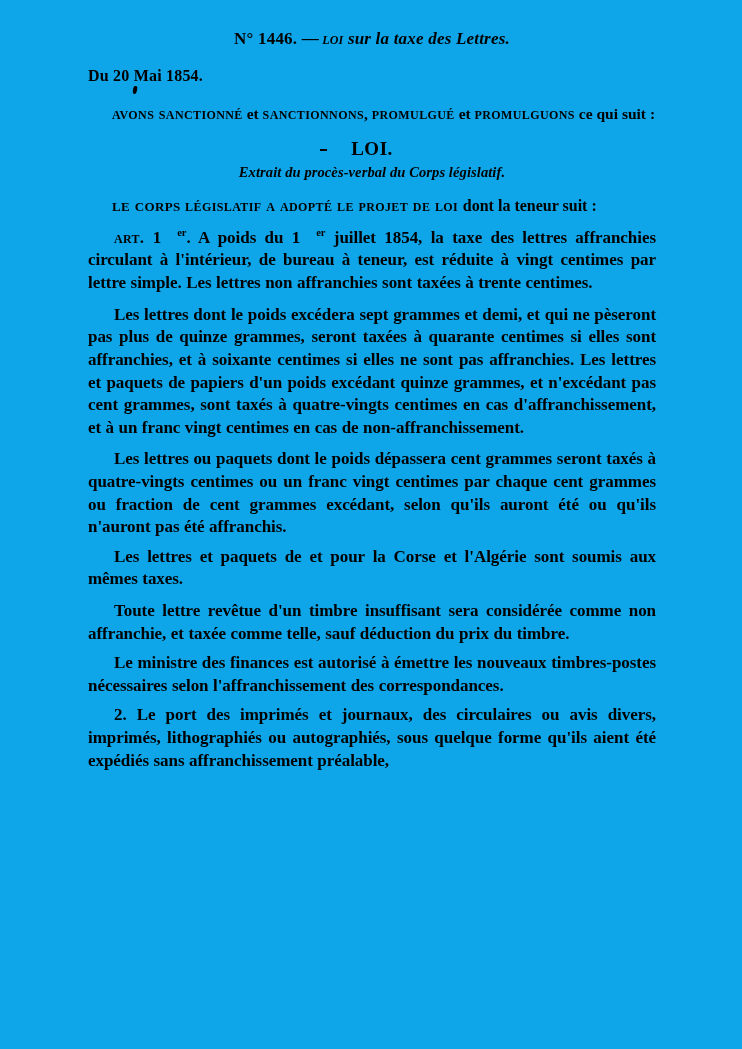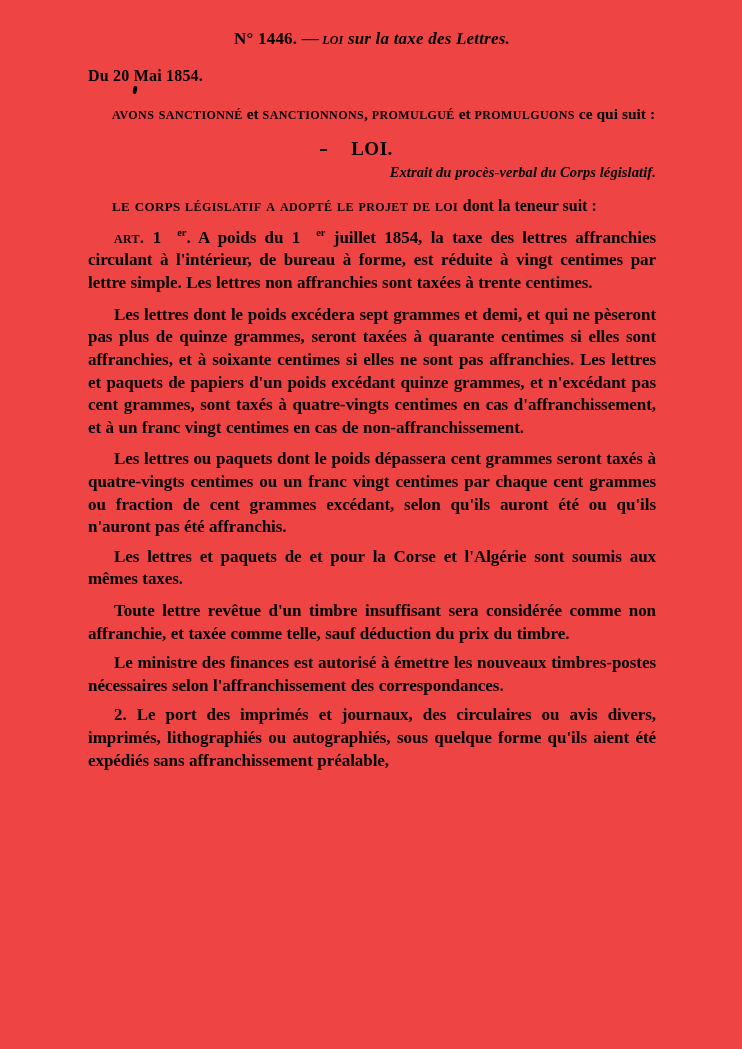--- a/index.html
+++ b/index.html
@@ -16,21 +16,21 @@
     color: #000000;
     -webkit-font-smoothing: none;
   }
 
   .page {
     position: absolute;
     left: 0;
     top: 0;
     width: 742px;
     height: 1049px;
-    background: #ef4444;
+    background: #0ea5e9;
   }
 
   .textblock {
     position: absolute;
     left: 88px;
     top: 28px;
     width: 568px;
   }
 
   
@@ -98,21 +98,21 @@
   .stray-dash {
     position: absolute;
     left: 232px;
     top: 11px;
     width: 7px;
     height: 2px;
     background: #000;
   }
 
   .loi-subtitle {
-    text-align: right;
+    text-align: center;
     font-style: italic;
     font-weight: bold;
     font-size: 14.5px;
     margin: 4px 0 0 0;
     letter-spacing: 0.1px;
   }
 
   .adopted {
     margin: 12px 0 0 0;
     font-size: 16px;
@@ -190,21 +190,21 @@
     <div class="loi-heading">
       <span class="stray-dash"></span>
       <span>LOI.</span>
     </div>
     <div class="loi-subtitle">Extrait du procès-verbal du Corps législatif.</div>
 
     <div class="adopted">
       <span class="scbig">Le Corps</span><span class="sc"> législatif a adopté le projet de loi </span><span>dont la teneur suit :</span>
     </div>
 
-    <p class="body"><span class="sc">Art.</span> <span>1</span><sup>er</sup><span>. A poids du </span><span>1</span><sup>er</sup><span> juillet 1854, la taxe des lettres affranchies circulant à l'intérieur, de bureau à forme, est réduite à vingt centimes par lettre simple. Les lettres non affranchies sont taxées à trente centimes.</span></p>
+    <p class="body"><span class="sc">Art.</span> <span>1</span><sup>er</sup><span>. A poids du </span><span>1</span><sup>er</sup><span> juillet 1854, la taxe des lettres affranchies circulant à l'intérieur, de bureau à teneur, est réduite à vingt centimes par lettre simple. Les lettres non affranchies sont taxées à trente centimes.</span></p>
 
     <p class="body">Les lettres dont le poids excédera sept grammes et demi, et qui ne pèseront pas plus de quinze grammes, seront taxées à quarante centimes si elles sont affranchies, et à soixante centimes si elles ne sont pas affranchies. Les lettres et paquets de papiers d'un poids excédant quinze grammes, et n'excédant pas cent grammes, sont taxés à quatre-vingts centimes en cas d'affranchissement, et à un franc vingt centimes en cas de non-affranchissement.</p>
     <p class="body">Les lettres ou paquets dont le poids dépassera cent grammes seront taxés à quatre-vingts centimes ou un franc vingt centimes par chaque cent grammes ou fraction de cent grammes excédant, selon qu'ils auront été ou qu'ils n'auront pas été affranchis.</p>
     <p class="body tight">Les lettres et paquets de et pour la Corse et l'Algérie sont soumis aux mêmes taxes.</p>
     <p class="body">Toute lettre revêtue d'un timbre insuffisant sera considérée comme non affranchie, et taxée comme telle, sauf déduction du prix du timbre.</p>
     <p class="body tight">Le ministre des finances est autorisé à émettre les nouveaux timbres-postes nécessaires selon l'affranchissement des correspondances.</p>
     <p class="body tight">2. Le port des imprimés et journaux, des circulaires ou avis divers, imprimés, lithographiés ou autographiés, sous quelque forme qu'ils aient été expédiés sans affranchissement préalable,</p>
 
   </div>
 </div>

